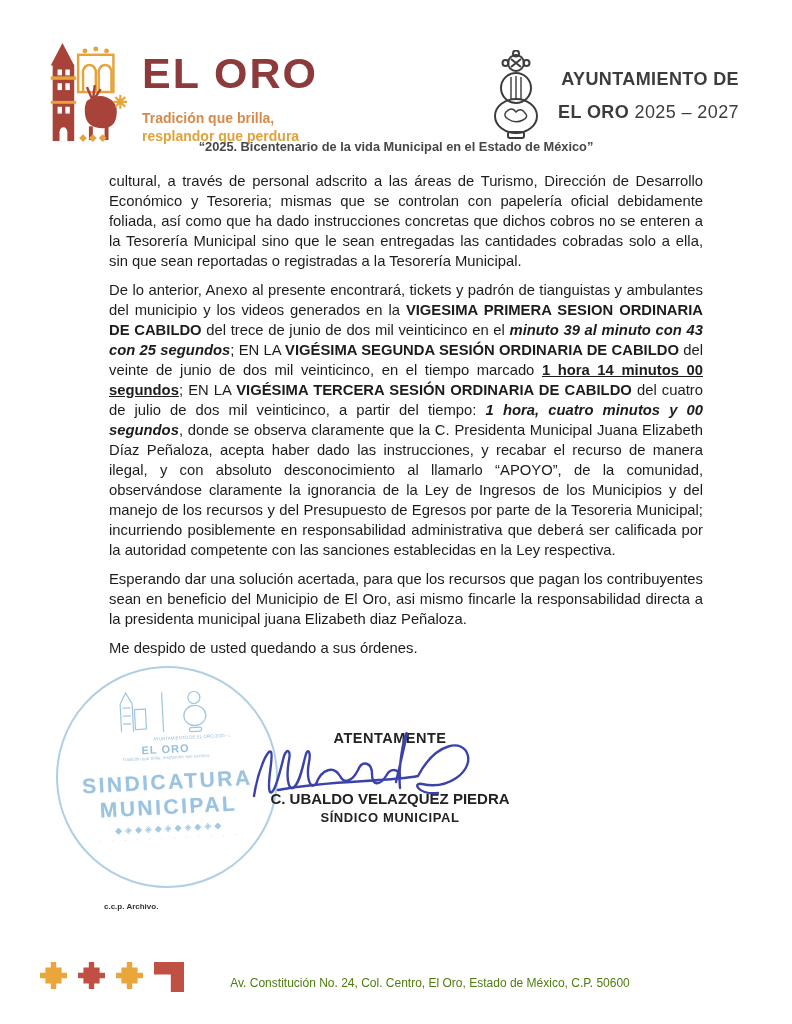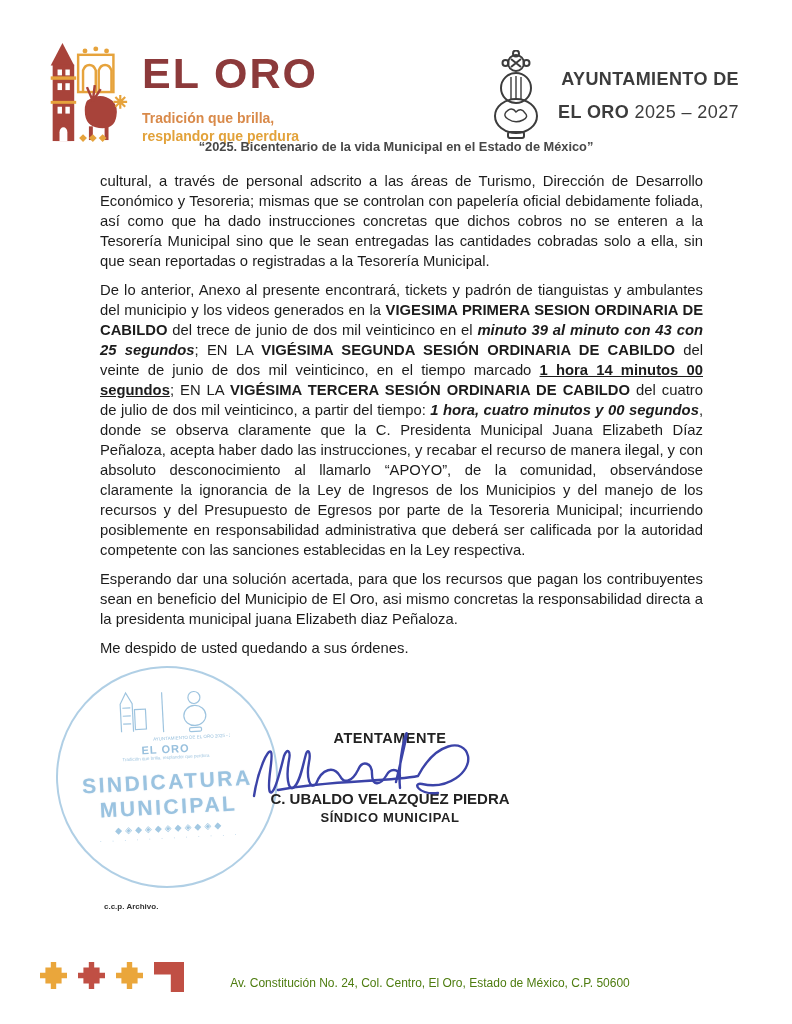--- a/index.html
+++ b/index.html
@@ -20,21 +20,21 @@
   .mascot{width:64px;height:92px;}
   .gov-text{margin-left:10px;color:#3c3c3c;text-align:right;}
   .gov-l1{font-weight:bold;font-size:18px;letter-spacing:.4px;}
   .gov-l2{font-size:18px;margin-top:12px;letter-spacing:.4px;}
   .gov-l2 .gname{font-weight:bold;}
   .motto{position:absolute;left:0;width:792px;top:139px;text-align:center;
     font-size:12.8px;font-weight:bold;color:#474747;}
   
   .body-text{position:absolute;left:92px;top:171px;width:611px;
     font-size:14.8px;line-height:20px;text-align:justify;color:#1c1c1c;}
-  .body-text p{margin:0 0 9px 8px;}
+  .body-text p{margin:0 0 9px 17px;}
   .b{font-weight:bold;}
   .bi{font-weight:bold;font-style:italic;}
   .bu{font-weight:bold;text-decoration:underline;}
   
   .stamp{position:absolute;left:56px;top:666px;width:218px;height:218px;
     border:2.5px solid rgba(134,181,215,.65);border-radius:50%;
     transform:rotate(-3deg);display:flex;flex-direction:column;align-items:center;
     color:#8fbcd9;}
   .stamp .tiny-logos{margin-top:18px;}
   .stamp .s-brand{font-size:11px;font-weight:bold;letter-spacing:1px;color:rgba(134,181,215,.85);line-height:1;}
@@ -130,21 +130,21 @@
         <span>2025 – 2027</span>
       </div>
     </div>
   </div>
 
   <div class="motto">“2025. Bicentenario de la vida Municipal en el Estado de México”</div>
 
   <div class="body-text">
     <p>cultural, a través de personal adscrito a las áreas de Turismo, Dirección de Desarrollo Económico y Tesoreria; mismas que se controlan con papelería oficial debidamente foliada, así como que ha dado instrucciones concretas que dichos cobros no se enteren a la Tesorería Municipal sino que le sean entregadas las cantidades cobradas solo a ella, sin que sean reportadas o registradas a la Tesorería Municipal.</p>
     <p><span>De lo anterior, Anexo al presente encontrará, tickets y padrón de tianguistas y ambulantes del municipio y los videos generados en la </span><span class="b">VIGESIMA PRIMERA SESION ORDINARIA DE CABILDO</span><span> del trece de junio de dos mil veinticinco en el </span><span class="bi">minuto 39 al minuto con 43 con 25 segundos</span><span>; EN LA </span><span class="b">VIGÉSIMA SEGUNDA SESIÓN ORDINARIA DE CABILDO</span><span> del veinte de junio de dos mil veinticinco, en el tiempo marcado </span><span class="bu">1 hora 14 minutos 00 segundos</span><span>; EN LA </span><span class="b">VIGÉSIMA TERCERA SESIÓN ORDINARIA DE CABILDO</span><span> del cuatro de julio de dos mil veinticinco, a partir del tiempo: </span><span class="bi">1 hora, cuatro minutos y 00 segundos</span><span>, donde se observa claramente que la C. Presidenta Municipal Juana Elizabeth Díaz Peñaloza, acepta haber dado las instrucciones, y recabar el recurso de manera ilegal, y con absoluto desconocimiento al llamarlo “APOYO”, de la comunidad, observándose claramente la ignorancia de la Ley de Ingresos de los Municipios y del manejo de los recursos  y del Presupuesto de Egresos por parte de la Tesoreria Municipal; incurriendo posiblemente en responsabilidad administrativa que deberá ser calificada por la autoridad competente con las sanciones establecidas en la Ley respectiva.</span></p>
-    <p>Esperando dar una solución acertada, para que los recursos que pagan los contribuyentes sean en beneficio  del Municipio de El Oro, asi mismo concretas la responsabilidad directa a la presidenta municipal juana Elizabeth diaz Peñaloza.</p>
+    <p>Esperando dar una solución acertada, para que los recursos que pagan los contribuyentes sean en beneficio  del Municipio de El Oro, asi mismo fincarle la responsabilidad directa a la presidenta municipal juana Elizabeth diaz Peñaloza.</p>
     <p>Me despido de usted quedando a sus órdenes.</p>
   </div>
 
   <div class="stamp">
     <svg class="tiny-logos" width="130" height="58" viewBox="0 0 130 58">
       <g fill="none" stroke="rgba(134,181,215,.8)" stroke-width="1.2">
         <path d="M22,44 V16 L28,5 L34,16 V44"></path>
         <path d="M24,20 h8 M24,28 h8 M24,36 h8"></path>
         <rect x="36" y="22" width="11" height="20"></rect>
         <line x1="64" y1="6" x2="64" y2="46"></line>

